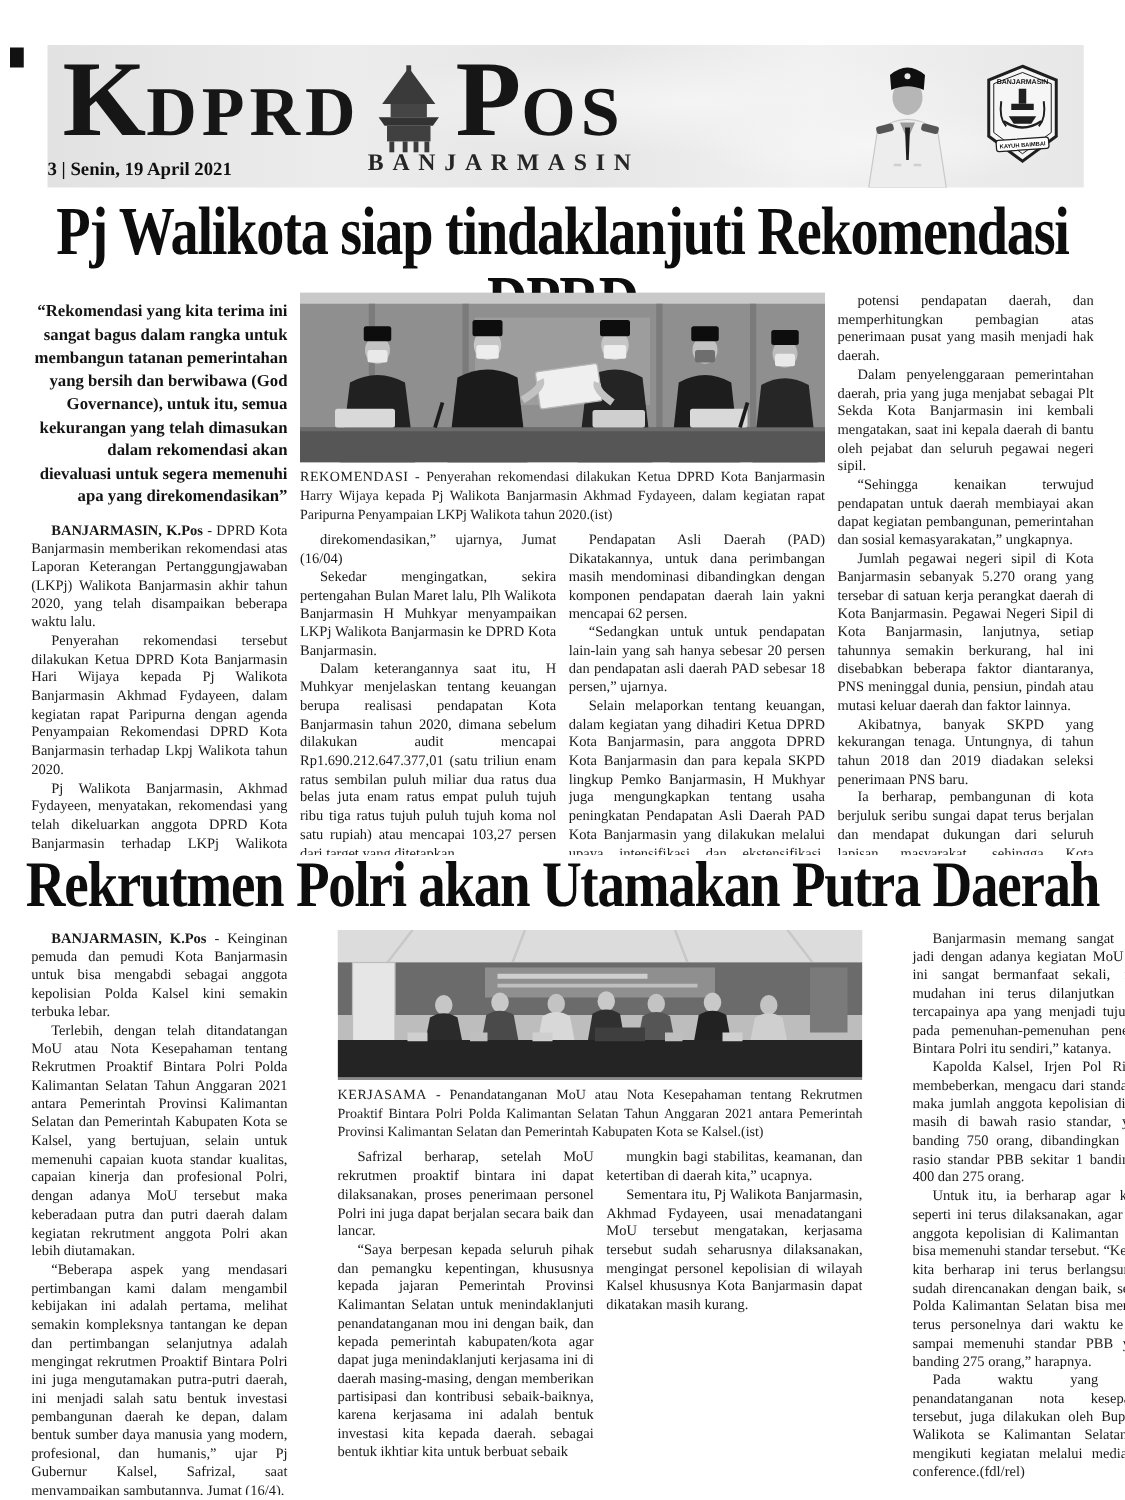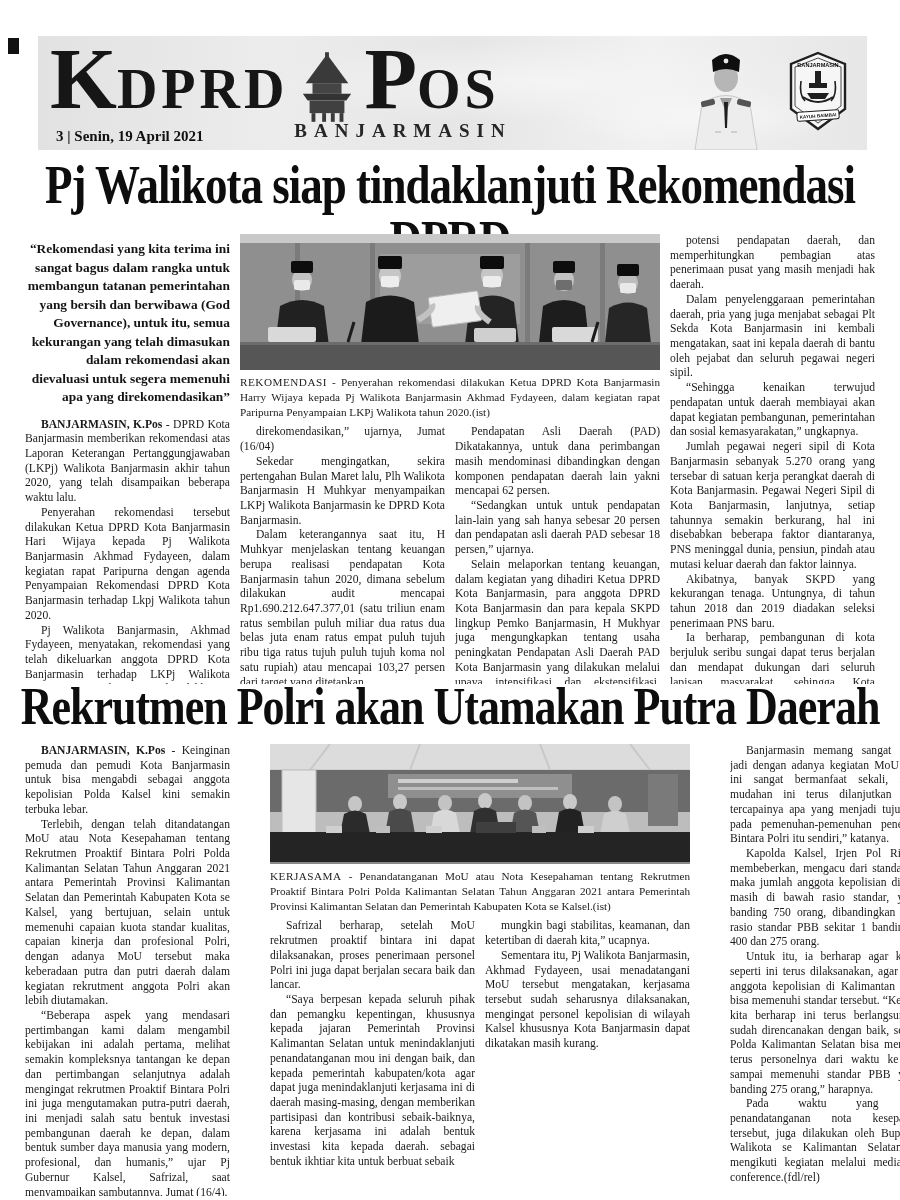--- a/index.html
+++ b/index.html
@@ -14,21 +14,21 @@
       radial-gradient(closest-side at 62% 40%, #f4f4f4 0%, rgba(244,244,244,0) 90%),
       radial-gradient(closest-side at 80% 70%, #f6f6f6 0%, rgba(246,246,246,0) 90%),
       linear-gradient(90deg,#e2e2e2 0%,#ececec 28%,#e6e6e6 52%,#f1f1f1 74%,#e7e7e7 100%);}
   .mast-title{position:absolute;left:12px;top:0px;display:flex;align-items:baseline;
     font-weight:bold;color:#161616;white-space:nowrap;line-height:1;}
   .init{font-size:86px;}
   .rest{font-size:56px;letter-spacing:4px;}
   .house{align-self:flex-end;margin:0 8px -2px 10px;}
   .mast-sub{position:absolute;left:250px;top:84px;width:230px;text-align:center;
     font-size:19px;letter-spacing:7px;font-weight:bold;color:#262626;}
-  .mast-date{position:absolute;left:18px;bottom:5px;font-size:15px;font-weight:bold;color:#111;}
+  .mast-date{position:absolute;left:0;bottom:5px;font-size:15px;font-weight:bold;color:#111;}
   .officer{position:absolute;right:106px;bottom:0;}
   .emblem{position:absolute;right:20px;top:15px;}
 
   
   .headline{position:absolute;left:0;width:900px;text-align:center;font-weight:bold;
     color:#0d0d0d;line-height:1;}
   #headline1{top:158px;font-size:45px;letter-spacing:-1px;transform:scaleY(1.22);transform-origin:center top;}
   #headline2{top:682px;font-size:44px;letter-spacing:-1px;transform:scaleY(1.18);transform-origin:center top;}
 
   

